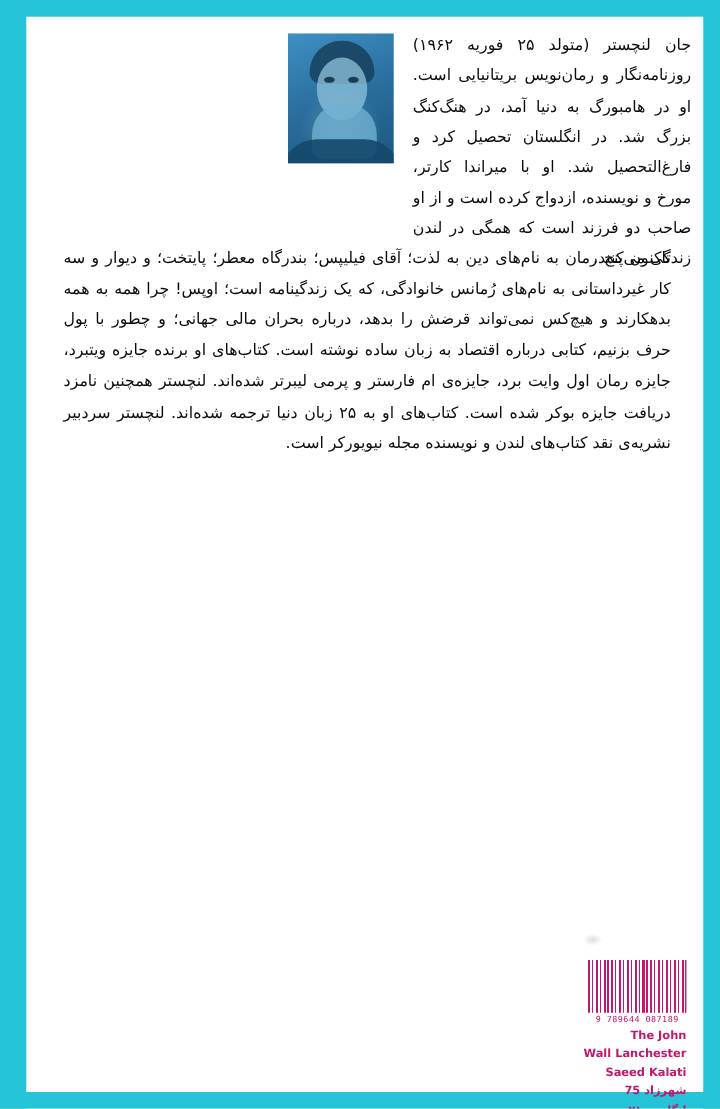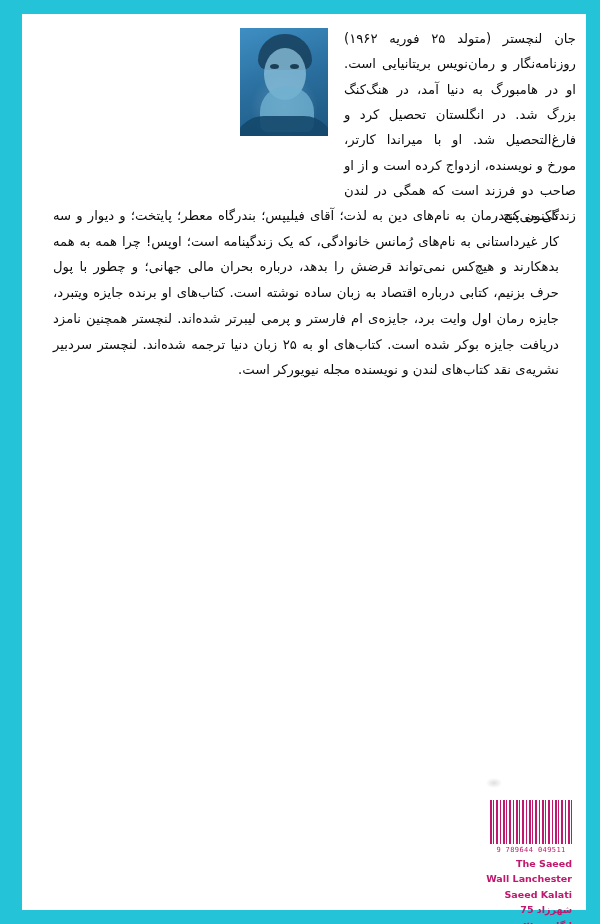--- a/index.html
+++ b/index.html
@@ -216,24 +216,24 @@
   </div>
 
   <div id="blurb-block">
     <p>تاکنون پنج رمان به نام‌های دین به لذت؛ آقای فیلیپس؛ بندرگاه معطر؛ پایتخت؛ و دیوار و سه کار غیرداستانی به نام‌های رُمانس خانوادگی، که یک زندگینامه است؛ اوپس! چرا همه به همه بدهکارند و هیچ‌کس نمی‌تواند قرضش را بدهد، درباره بحران مالی جهانی؛ و چطور با پول حرف بزنیم، کتابی درباره اقتصاد به زبان ساده نوشته است. کتاب‌های او برنده جایزه ویتبرد، جایزه رمان اول وایت برد، جایزه‌ی ام فارستر و پرمی لیبرتر شده‌اند. لنچستر همچنین نامزد دریافت جایزه بوکر شده است. کتاب‌های او به ۲۵ زبان دنیا ترجمه شده‌اند. لنچستر سردبیر نشریه‌ی نقد کتاب‌های لندن و نویسنده مجله نیویورکر است.</p>
   </div>
 
   <div id="page-smudge"></div>
 
   <div id="barcode-block">
     <div id="barcode"></div>
-    <div id="barcode-number">9 789644 049511</div>
+    <div id="barcode-number">9 789644 087189</div>
   </div>
 
   <div id="colophon">
-    <div class="ltr">The Saeed</div>
+    <div class="ltr">The John</div>
     <div class="ltr">Wall Lanchester</div>
     <div class="ltr">Saeed Kalati</div>
     <div class="rtl">شهرزاد 75</div>
     <div class="rtl">انگلیس ۲۱</div>
   </div>
 
 </div>
 
 </body></html>

